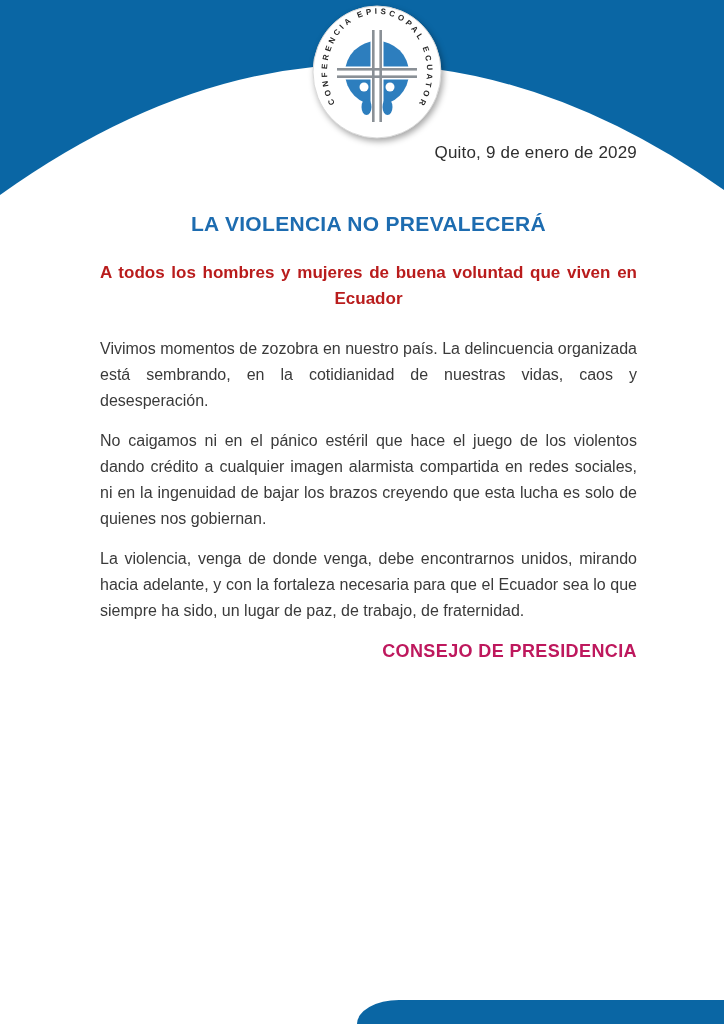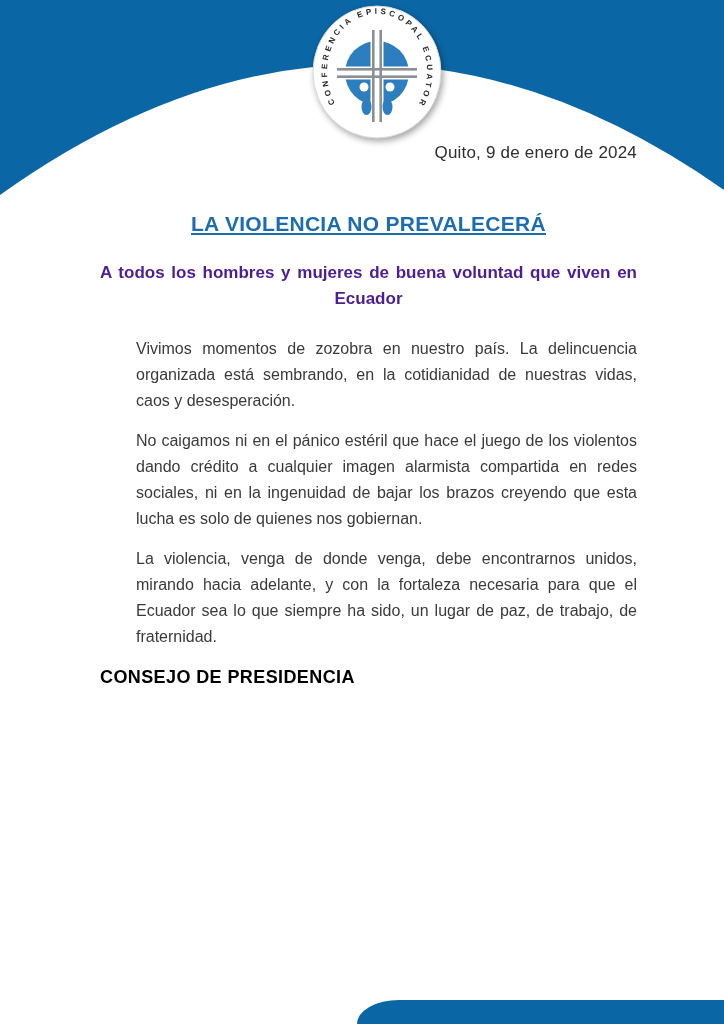--- a/index.html
+++ b/index.html
@@ -8,35 +8,35 @@
     font-family:"Liberation Sans",sans-serif;
   }
   .header-svg{position:absolute;top:0;left:0;display:block;}
   .date-line{
     position:absolute;top:143px;right:87px;
     font-size:17px;color:#2e2e2e;letter-spacing:0.2px;
   }
   .content{position:absolute;top:200px;left:100px;right:87px;}
   .doc-title{
     margin:10px 0 6px;text-align:center;
-    font-size:21px;font-weight:bold;color:#1D6CB0;letter-spacing:0.3px;line-height:28px;text-decoration:underline;
+    font-size:21px;font-weight:bold;color:#1D6CB0;letter-spacing:0.3px;line-height:28px;
   }
   .doc-subtitle{
     margin:22px 0 0;
-    font-size:17px;font-weight:bold;color:#4c1d95;line-height:26px;
+    font-size:17px;font-weight:bold;color:#b91c1c;line-height:26px;
     text-align:justify;text-align-last:center;
   }
-  .body-copy{margin-top:24px;margin-left:36px;}
+  .body-copy{margin-top:24px;}
   .body-copy p{
     margin:0 0 14px;font-size:16px;line-height:26px;color:#3a3a3a;
     text-align:justify;
   }
   .closing-line{
-    margin:8px 0 0;text-align:left;
-    font-size:18px;font-weight:bold;color:#000000;letter-spacing:0.4px;line-height:26px;
+    margin:8px 0 0;text-align:right;
+    font-size:18px;font-weight:bold;color:#be185d;letter-spacing:0.4px;line-height:26px;
   }
   .footer-bar{
     position:absolute;bottom:0;left:357px;right:0;height:24px;
     background:#0A66A4;border-top-left-radius:42px 24px;
   }
   .ring-text{font-family:"Liberation Sans",sans-serif;font-size:8px;font-weight:bold;fill:#262626;letter-spacing:0.4px;}
 </style>
 </head>
 <body>
 
@@ -66,21 +66,21 @@
         <ellipse cx="387.5" cy="107" rx="5" ry="8" fill="#2D7EBE"></ellipse>
 
         <rect x="372" y="30" width="2.6" height="92" fill="#8A9096"></rect>
         <rect x="379.4" y="30" width="2.6" height="92" fill="#8A9096"></rect>
         <rect x="337" y="68" width="80" height="2.6" fill="#8A9096"></rect>
         <rect x="337" y="75.4" width="80" height="2.6" fill="#8A9096"></rect>
       </g>
     </g>
   </svg>
 
-  <div class="date-line">Quito, 9 de enero de 2024</div>
+  <div class="date-line">Quito, 9 de enero de 2029</div>
 
   <div class="content">
     <h1 class="doc-title">LA VIOLENCIA NO PREVALECERÁ</h1>
 
     <h2 class="doc-subtitle">A todos los hombres y mujeres de buena voluntad que viven en Ecuador</h2>
 
     <div class="body-copy">
       <p>Vivimos momentos de zozobra en nuestro país. La delincuencia organizada está sembrando, en la cotidianidad de nuestras vidas, caos y desesperación.</p>
       <p>No caigamos ni en el pánico estéril que hace el juego de los violentos dando crédito a cualquier imagen alarmista compartida en redes sociales, ni en la ingenuidad de bajar los brazos creyendo que esta lucha es solo de quienes nos gobiernan.</p>
       <p>La violencia, venga de donde venga, debe encontrarnos unidos, mirando hacia adelante, y con la fortaleza necesaria para que el Ecuador sea lo que siempre ha sido, un lugar de paz, de trabajo, de fraternidad.</p>

